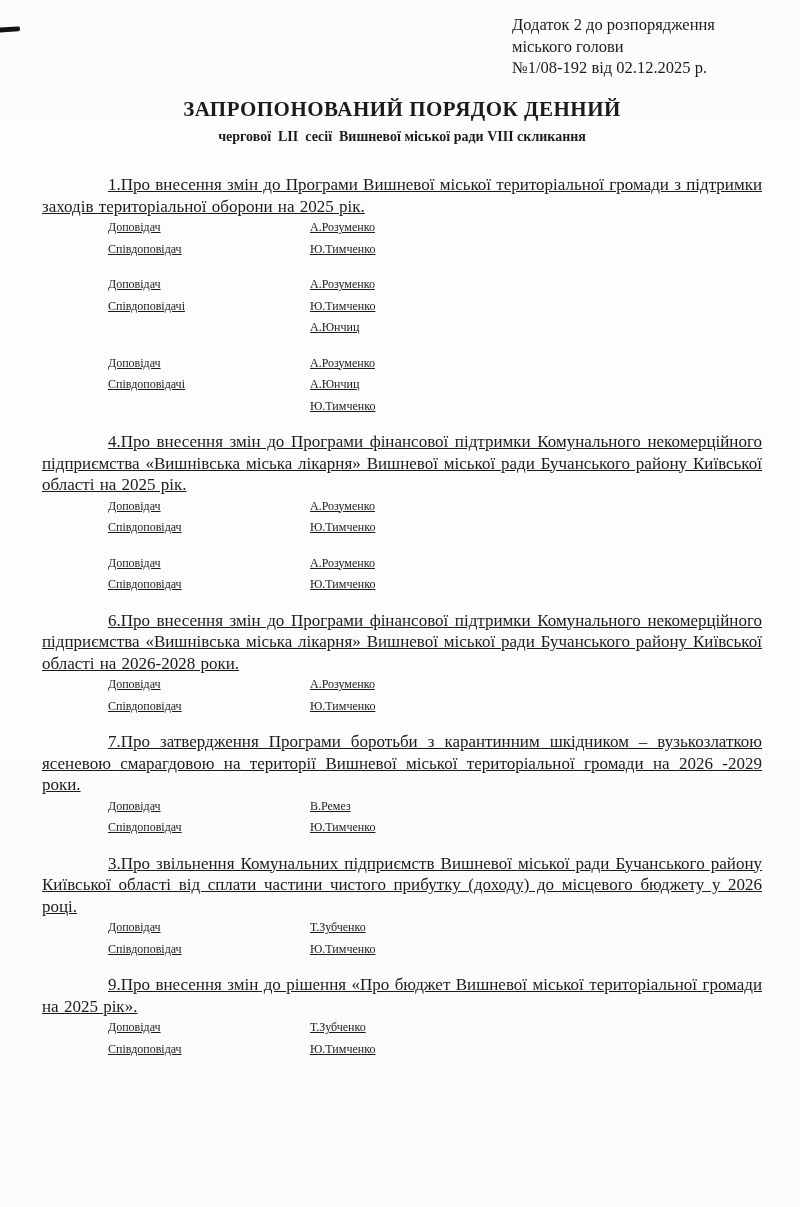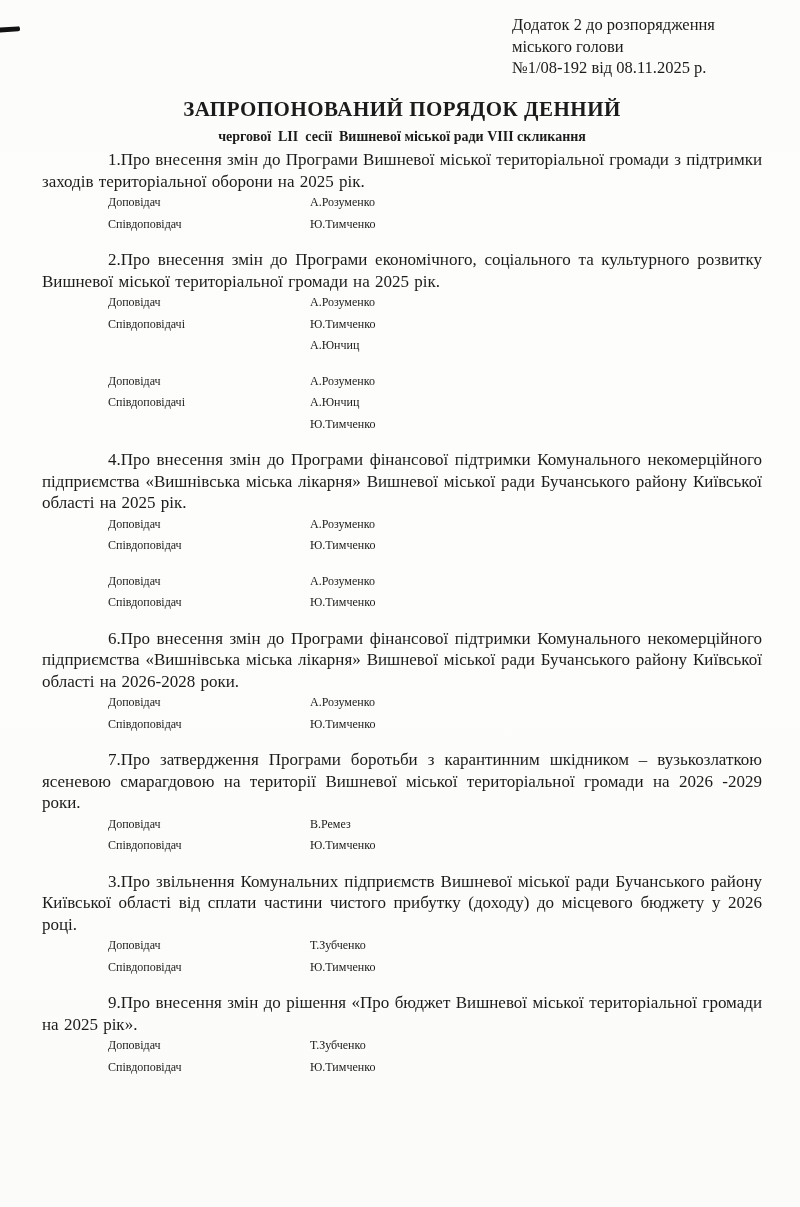--- a/index.html
+++ b/index.html
@@ -46,21 +46,21 @@
     line-height: 26px;
   }
   .subtitle {
     margin: 3px 0 0 0;
     text-align: center;
     font-size: 14px;
     font-weight: bold;
     line-height: 24px;
     white-space: pre-wrap;
   }
-  .agenda { margin-top: 0; }
+  .agenda { margin-top: 25px; text-decoration: underline; }
   .agenda-item { margin-bottom: 14px; }
   .item-text {
     margin: 0;
     font-size: 17px;
     line-height: 21.5px;
     text-align: justify;
     text-indent: 66px;
     word-spacing: 1px;
   }
   .role-row {
@@ -78,21 +78,21 @@
 </style>
 </head>
 <body>
 
 <div class="page">
   <div class="edge-mark"></div>
 
   <div class="header-right">
     <div>Додаток 2 до розпорядження</div>
     <div>міського голови</div>
-    <div>№1/08-192 від 08.11.2025 р.</div>
+    <div>№1/08-192 від 02.12.2025 р.</div>
   </div>
 
   <div class="content">
     <h1 class="title">ЗАПРОПОНОВАНИЙ ПОРЯДОК ДЕННИЙ</h1>
     <h2 class="subtitle">чергової  LII  сесії  Вишневої міської ради VIII скликання</h2>
     <div id="agenda" class="agenda">
   <div class="agenda-item">
     <p class="item-text">1.Про внесення змін до Програми Вишневої міської територіальної громади з підтримки заходів територіальної оборони на 2025 рік.</p>
     <div class="roles">
   <div class="role-row">
@@ -101,21 +101,20 @@
   </div>
 
   <div class="role-row">
     <span class="role-label">Співдоповідач</span>
     <span class="role-name">Ю.Тимченко</span>
   </div>
 </div>
   </div>
 
   <div class="agenda-item">
-    <p class="item-text">2.Про внесення змін до Програми економічного, соціального та культурного розвитку Вишневої міської територіальної громади на 2025 рік.</p>
     <div class="roles">
   <div class="role-row">
     <span class="role-label">Доповідач</span>
     <span class="role-name">А.Розуменко</span>
   </div>
 
   <div class="role-row">
     <span class="role-label">Співдоповідачі</span>
     <span class="role-name">Ю.Тимченко</span>
   </div>

